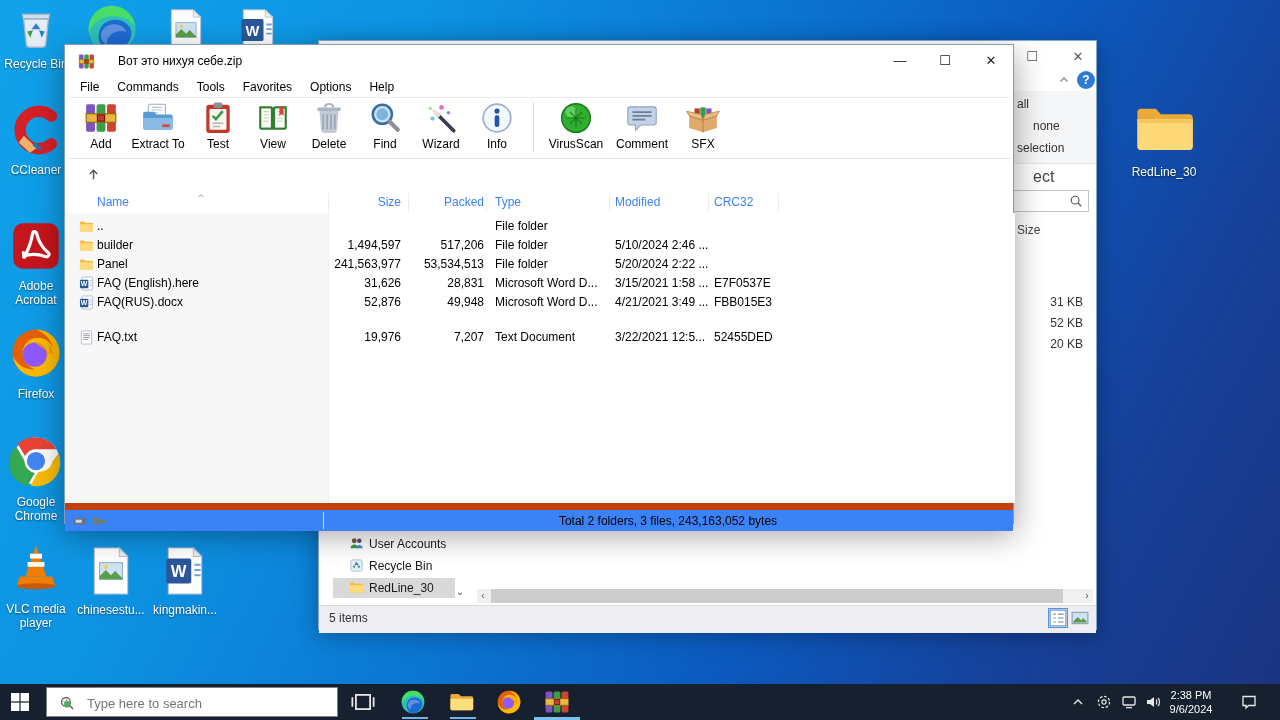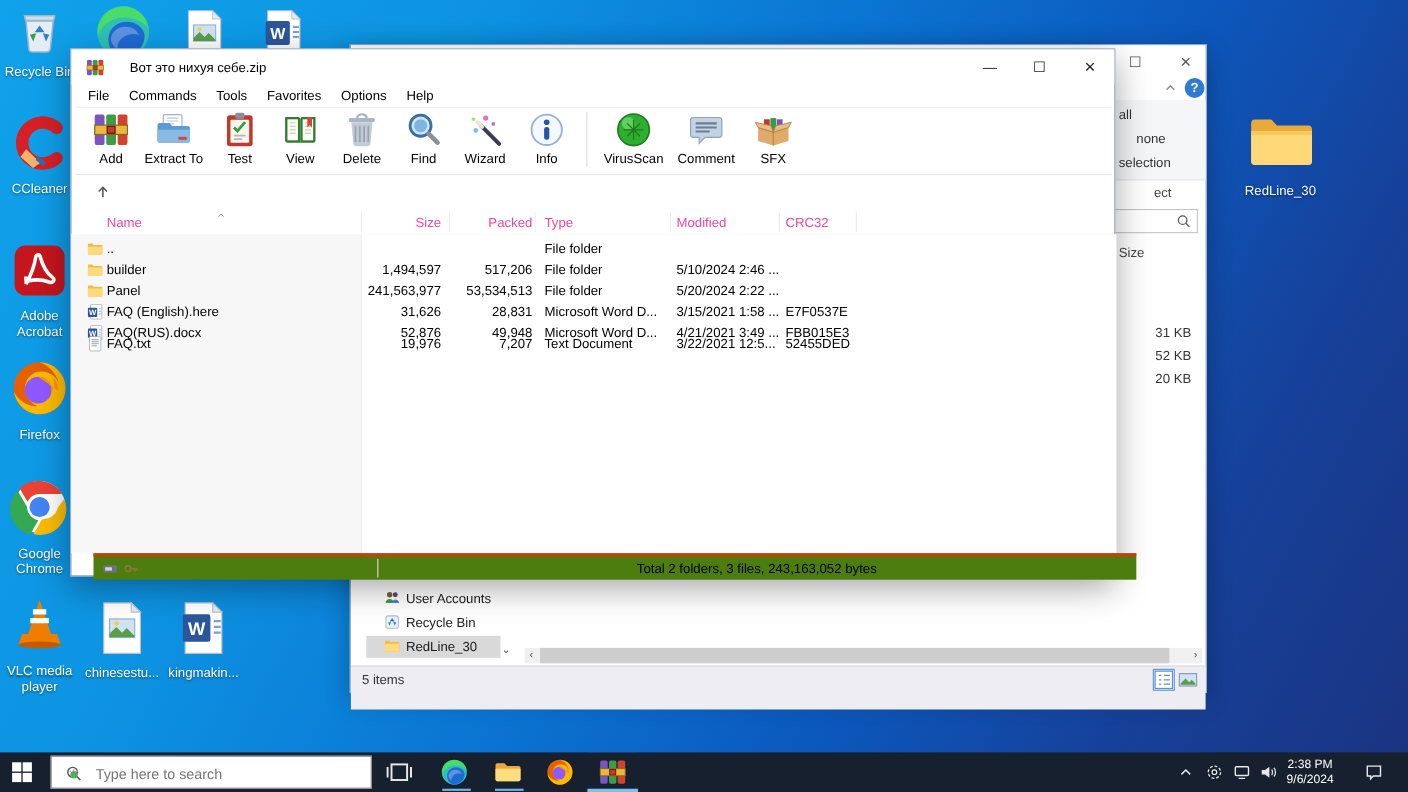--- a/index.html
+++ b/index.html
@@ -18,34 +18,34 @@
 
   
   #explorer{position:absolute;left:318px;top:40px;width:779px;height:590px;background:#fff;
     border:1px solid #86a7c8;box-shadow:0 6px 22px rgba(0,0,0,.3);z-index:2;box-sizing:border-box;}
   .ex-ctl{position:absolute;top:6px;width:30px;height:20px;text-align:center;font-size:13px;color:#555;line-height:20px;}
   .ex-ribbon{position:absolute;left:0;top:50px;width:100%;height:72px;background:#f5f6f7;border-bottom:1px solid #e4e6e8;}
   .ex-frag{position:absolute;left:698px;font-size:12px;color:#333;white-space:nowrap;}
   .ex-help{position:absolute;left:758px;top:30px;width:18px;height:18px;border-radius:50%;background:#2f7bd4;
     color:#fff;font-size:12px;font-weight:bold;text-align:center;line-height:18px;}
   .ex-collapse{position:absolute;left:738px;top:33px;width:14px;height:12px;}
-  #ex-addr-frag{position:absolute;left:730px;top:127px;font-size:12px;color:#444;}
+  #ex-addr-frag{position:absolute;left:714px;top:127px;font-size:16px;color:#444;}
   #ex-search{position:absolute;left:688px;top:149px;width:82px;height:22px;border:1px solid #c4c4c4;background:#fff;box-sizing:border-box;}
   #ex-search .icon{position:absolute;right:5px;top:3px;width:14px;height:14px;}
   #ex-size-hdr{position:absolute;left:698px;top:182px;font-size:12px;color:#444;}
   .ex-size{position:absolute;width:60px;text-align:right;left:704px;font-size:12px;color:#333;}
   .ex-hsb{position:absolute;left:158px;top:548px;width:616px;height:14px;background:#f0f0f0;}
   .ex-hsb .thumb{position:absolute;left:14px;top:0;width:572px;height:14px;background:#cdcdcd;}
   .ex-hsb .sarr{position:absolute;top:1px;width:12px;height:12px;color:#555;font-size:10px;line-height:12px;text-align:center;}
   .ex-nav-item{position:absolute;left:14px;width:122px;height:20px;font-size:12px;color:#1a1a1a;}
   .ex-nav-item .icon{position:absolute;left:16px;top:2px;width:15px;height:15px;}
   .ex-nav-item .nv-label{position:absolute;left:36px;top:3px;white-space:nowrap;}
   .ex-nav-item.sel{background:#d9d9d9;}
   .ex-vsb{position:absolute;left:134px;top:543px;width:14px;height:16px;color:#555;font-size:10px;text-align:center;line-height:16px;}
-  .ex-status{position:absolute;left:0;top:564px;width:777px;height:40px;background:#eeeef2;border-top:1px solid #d9d9d9;box-sizing:border-box;}
+  .ex-status{position:absolute;left:0;top:564px;width:777px;height:28px;background:#eeeef2;border-top:1px solid #d9d9d9;box-sizing:border-box;}
   .ex-status .st-label{position:absolute;left:10px;top:5px;font-size:12px;color:#333;}
   .ex-view{position:absolute;top:3px;width:18px;height:18px;}
   .ex-view.sel{outline:1px solid #5a93d4;}
 
   
   #winrar{position:absolute;left:64px;top:44px;width:950px;height:480px;background:#fff;
     border:1px solid #8a9bb0;box-shadow:0 10px 30px rgba(0,0,0,.38);z-index:3;box-sizing:border-box;}
   #wr-titlebar{position:absolute;left:0;top:0;width:100%;height:32px;background:#fff;}
   #wr-titlebar .icon{position:absolute;left:13px;top:8px;width:17px;height:17px;}
   #wr-title{position:absolute;left:38px;top:9px;font-size:12px;color:#000;white-space:nowrap;margin-left:15px;}
@@ -57,35 +57,35 @@
   .wr-tool .icon{width:34px;height:34px;}
   .wr-tool .tool-label{font-size:12px;color:#000;margin-top:2px;white-space:nowrap;}
   .wr-tb-sep{width:1px;height:50px;background:#dcdcdc;margin:4px 8px 0 8px;}
   #wr-addr-row{position:absolute;left:0;top:114px;width:950px;height:32px;}
   #wr-up-btn{position:absolute;left:10px;top:4px;width:36px;height:24px;text-align:center;}
   #wr-up-btn .icon{width:15px;height:15px;margin-top:4px;}
   #wr-combo{position:absolute;left:62px;top:3px;width:886px;height:24px;border:1px solid #808890;background:#fff;box-sizing:border-box;}
   #wr-combo .icon{position:absolute;left:6px;top:3px;width:16px;height:16px;}
   #wr-addr-text{position:absolute;left:28px;top:5px;font-size:12px;color:#000;white-space:nowrap;}
   #wr-combo-arrow{position:absolute;right:4px;top:6px;width:12px;height:12px;}
-  #wr-header{position:absolute;left:0;top:146px;width:950px;height:22px;border-bottom:1px solid #ececec;font-size:12px;color:#ec4899;}
+  #wr-header{position:absolute;left:0;top:146px;width:950px;height:22px;border-bottom:1px solid #ececec;font-size:12px;color:#3b82f6;}
   .wr-hsep{position:absolute;top:2px;width:1px;height:18px;background:#ececec;}
   #wr-sort{position:absolute;left:130px;top:1px;width:12px;height:8px;}
   #wr-list{position:absolute;left:0;top:168px;width:950px;height:290px;background:#fff;}
   #wr-namecol-tint{position:absolute;left:0;top:0;width:263px;height:290px;background:#f7f7f8;border-right:1px solid #f0f0f0;}
   .wr-row{position:absolute;left:0;width:950px;height:19px;font-size:12px;color:#000;}
   .wr-row .icon{position:absolute;left:14px;top:2px;width:15px;height:15px;}
   .cell{position:absolute;top:2px;white-space:nowrap;}
   .c-name{left:32px;}
   .c-size{left:236px;width:100px;text-align:right;}
   .c-packed{left:346px;width:73px;text-align:right;}
   .c-type{left:430px;}
   .c-mod{left:550px;}
   .c-crc{left:649px;}
-  #wr-status{position:absolute;left:0;top:458px;width:948px;height:21px;background:#4d7c0f;border-top:3px solid #c2410c;margin-left:20px;}
+  #wr-status{position:absolute;left:0;top:458px;width:948px;height:21px;background:#3b82f6;border-top:7px solid #c2410c;}
   #wr-status .icon{position:absolute;top:4px;width:14px;height:14px;}
   #wr-status-sep{position:absolute;left:258px;top:2px;width:1px;height:17px;background:#dcdcdc;}
   #wr-status-text{position:absolute;left:258px;top:4px;width:690px;text-align:center;font-size:12px;color:#000;}
 
   
   #taskbar{position:absolute;left:0;top:684px;width:1280px;height:36px;background:#16202e;z-index:10;}
   #tb-start{position:absolute;left:10px;top:8px;width:20px;height:20px;}
   #tb-search{position:absolute;left:46px;top:3px;width:292px;height:30px;background:#fff;border:1px solid #7f7f7f;box-sizing:border-box;}
   #tb-search .icon{position:absolute;left:12px;top:7px;width:16px;height:16px;}
   #tb-search input{position:absolute;left:38px;top:4px;width:180px;height:20px;border:none;outline:none;background:transparent;
@@ -452,21 +452,21 @@
               <rect x="1" y="4" width="9" height="9" rx="1" fill="#2b579a"></rect>
               <text x="5.5" y="11" font-size="7.5" fill="#fff" font-weight="bold" text-anchor="middle" font-family="sans-serif">W</text>
             </svg></span>
           <span class="cell c-name">FAQ(RUS).docx</span>
           <span class="cell c-size">52,876</span>
           <span class="cell c-packed">49,948</span>
           <span class="cell c-type">Microsoft Word D...</span>
           <span class="cell c-mod">4/21/2021 3:49 ...</span>
           <span class="cell c-crc">FBB015E3</span>
         </div>
-        <div class="wr-row" style="top: 90px;">
+        <div class="wr-row" style="top: 115px;">
           <span class="icon" style="width: 15px; height: 15px;"><svg viewBox="0 0 16 16">
               <rect x="2.5" y="1" width="11" height="14" rx="1" fill="#fff" stroke="#9aa7b8" stroke-width=".7"></rect>
               <path d="M4.5 4h7M4.5 6h7M4.5 8h7M4.5 10h5" stroke="#8a93a0" stroke-width=".9"></path>
             </svg></span>
           <span class="cell c-name">FAQ.txt</span>
           <span class="cell c-size">19,976</span>
           <span class="cell c-packed">7,207</span>
           <span class="cell c-type">Text Document</span>
           <span class="cell c-mod">3/22/2021 12:5...</span>
           <span class="cell c-crc">52455DED</span>

